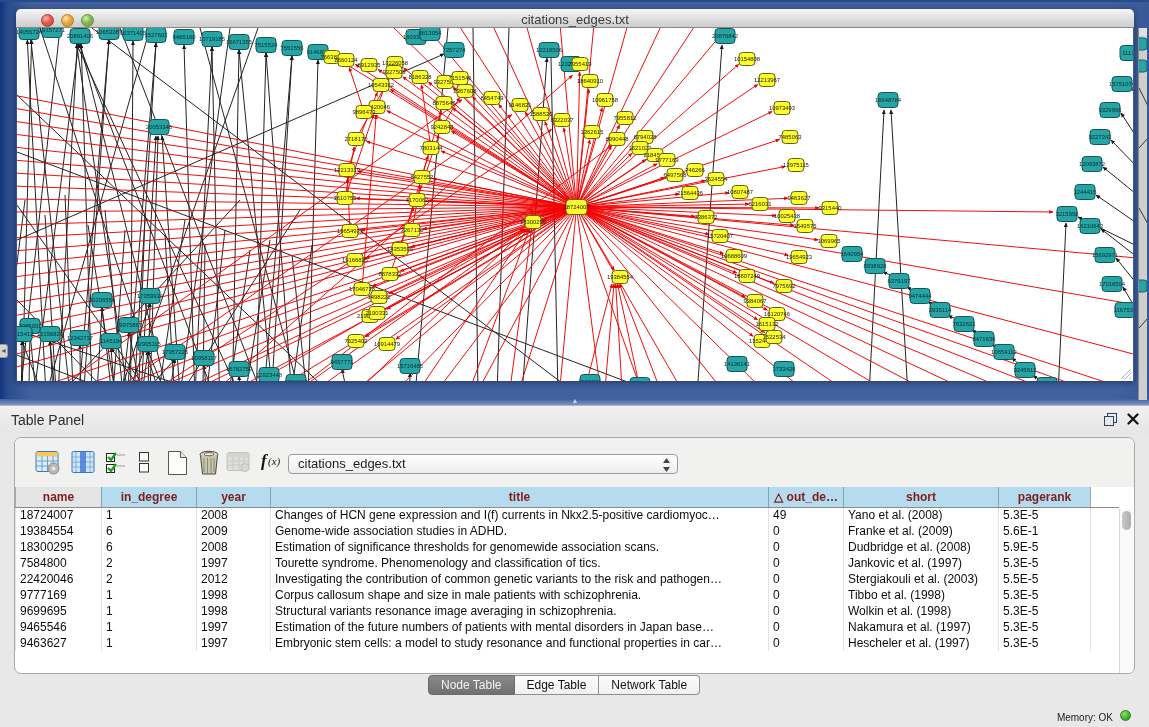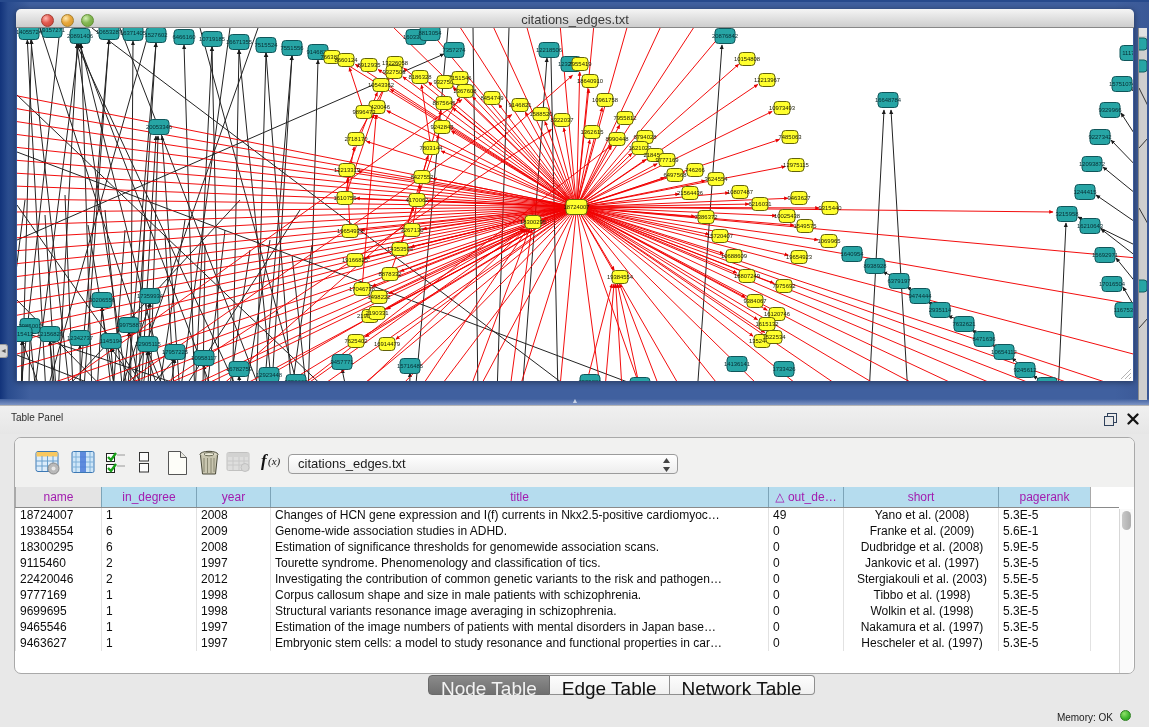--- a/index.html
+++ b/index.html
@@ -12,36 +12,36 @@
 .tl{position:absolute;top:5px;width:13px;height:13px;border-radius:50%}
 #tl1{left:25px;background:radial-gradient(circle at 35% 30%,#ffb9b2,#e25a4f 45%,#c44336);border:1px solid #a63c31}
 #tl2{left:45px;background:radial-gradient(circle at 35% 30%,#ffe9b0,#e8a83c 45%,#cf9428);border:1px solid #a9802c}
 #tl3{left:65px;background:radial-gradient(circle at 35% 30%,#d2f0b2,#85b855 45%,#6aa236);border:1px solid #659238}
 #canvas{position:absolute;left:1px;top:19px;width:1116px;height:353px;background:#fff}
 #grip{position:absolute;right:1px;bottom:1px;width:13px;height:13px;opacity:.55}
 #lefttab{position:absolute;left:0;top:344px;width:8px;height:14px;background:#d6d6d6;border:1px solid #9a9a9a;border-left:none;border-radius:0 3px 3px 0;font-size:7px;color:#555;line-height:12px;text-align:center}
 #divh{position:absolute;left:569px;top:398px;width:12px;height:6px;color:#c7d2e6;font-size:7px;line-height:6px;text-align:center}
 #panel{position:absolute;left:0;top:405px;width:1149px;height:322px;background:#e8e8e8;border-top:1px solid #b5b5b5}
 #phead{position:relative;height:28px;background:linear-gradient(#f0f0f0,#e6e6e6)}
-#phead .pt{position:absolute;left:11px;top:6px;font-size:10px;color:#2e2e2e}
+#phead .pt{position:absolute;left:11px;top:6px;font-size:14px;color:#2e2e2e}
 #pfloat{position:absolute;right:32px;top:7px;width:13px;height:13px}
 #pclose{position:absolute;right:10px;top:7px}
 #box{position:absolute;left:14px;top:31px;width:1121px;height:237px;background:#fff;border:1px solid #a9a9a9;border-radius:7px;overflow:hidden}
 #tools{position:relative;height:49px;background:#f1f1f0}
 #tools svg.ic{position:absolute;top:12px}
 #combo{position:absolute;left:273px;top:16px;width:390px;height:20px;background:linear-gradient(#ffffff,#ededed);border:1px solid #9b9b9b;border-radius:4px;font-size:13px;color:#1c1c1c;line-height:18px;padding-left:9px}
 #combo svg{position:absolute;right:6px;top:3px}
 table.t{border-collapse:collapse;table-layout:fixed;width:1104px;font-size:12px}
-table.t th{height:20px;font-weight:normal;background:#b5dcee;border-left:1px solid #7da4b8;border-bottom:1px solid #8a8a8a;color:#a21caf;overflow:hidden;white-space:nowrap}
+table.t th{height:20px;font-weight:bold;background:#b5dcee;border-left:1px solid #7da4b8;border-bottom:1px solid #8a8a8a;color:#7f1d1d;overflow:hidden;white-space:nowrap}
 table.t th.g{background:#e4e4e4;border-left:1px solid #a9a9a9}
 table.t td{height:16px;padding:0 2px 0 4px;color:#0d0d0d;overflow:hidden;white-space:nowrap;border-left:1px solid #e2e2e2}
-table.t td.c{text-align:center}
+table.t td.c{text-align:left}
 #vsb{position:absolute;right:1px;top:71px;width:14px;height:167px;background:#fafafa;border-left:1px solid #d7d7d7}
 #vsb .h{position:absolute;left:2px;top:2px;width:9px;height:19px;background:linear-gradient(90deg,#c9c9c9,#adadad);border-radius:5px}
-#tabs{position:absolute;left:428px;top:269px;height:20px;display:flex;font-size:19px}
+#tabs{position:absolute;left:428px;top:269px;height:20px;display:flex;font-size:12px}
 #tabs div{border:1px solid #8f8f8f;border-left:none;background:linear-gradient(#fdfdfd,#f0f0f0);color:#111;padding:2px 12px 0;height:20px}
 #tabs div.sel{background:linear-gradient(#8b8b8b,#6f6f6f);color:#f3f3f3;border-color:#6a6a6a;border-radius:4px 0 0 4px;border-left:1px solid #6a6a6a}
 #tabs div.last{border-radius:0 4px 4px 0}
 #mem{position:absolute;right:36px;top:306px;font-size:10px;color:#222}
 #memdot{position:absolute;right:18px;top:304px;width:11px;height:11px;border-radius:50%;background:radial-gradient(circle at 35% 30%,#8fe06a,#3cb32c 60%,#2f9a22);border:1px solid #2d8020}
 </style></head><body>
 <div id="desk"></div>
 <div id="deskbot"></div>
 <div id="bgwin"><svg width="9" height="372">
       <rect x="0" y="0" width="9" height="8" fill="#e2e2e2"></rect>
@@ -749,21 +749,21 @@
             <td>18300295</td>
             <td>6</td>
             <td>2008</td>
             <td>Estimation of significance thresholds for genomewide association scans.</td>
             <td>0</td>
             <td class="c">Dudbridge et al. (2008)</td>
             <td>5.9E-5</td>
             <td></td>
           </tr>
           <tr>
-            <td>9115460</td>
+            <td>7584800</td>
             <td>2</td>
             <td>1997</td>
             <td>Tourette syndrome. Phenomenology and classification of tics.</td>
             <td>0</td>
             <td class="c">Jankovic et al. (1997)</td>
             <td>5.3E-5</td>
             <td></td>
           </tr>
           <tr>
             <td>22420046</td>
@@ -792,21 +792,21 @@
             <td>Structural variants resonance image averaging in schizophrenia.</td>
             <td>0</td>
             <td class="c">Wolkin et al. (1998)</td>
             <td>5.3E-5</td>
             <td></td>
           </tr>
           <tr>
             <td>9465546</td>
             <td>1</td>
             <td>1997</td>
-            <td>Estimation of the image numbers of patients with mental disorders in Japan base…</td>
+            <td>Estimation of the future numbers of patients with mental disorders in Japan base…</td>
             <td>0</td>
             <td class="c">Nakamura et al. (1997)</td>
             <td>5.3E-5</td>
             <td></td>
           </tr>
           <tr>
             <td>9463627</td>
             <td>1</td>
             <td>1997</td>
             <td>Embryonic stem cells: a model to study resonance and functional properties in car…</td>

